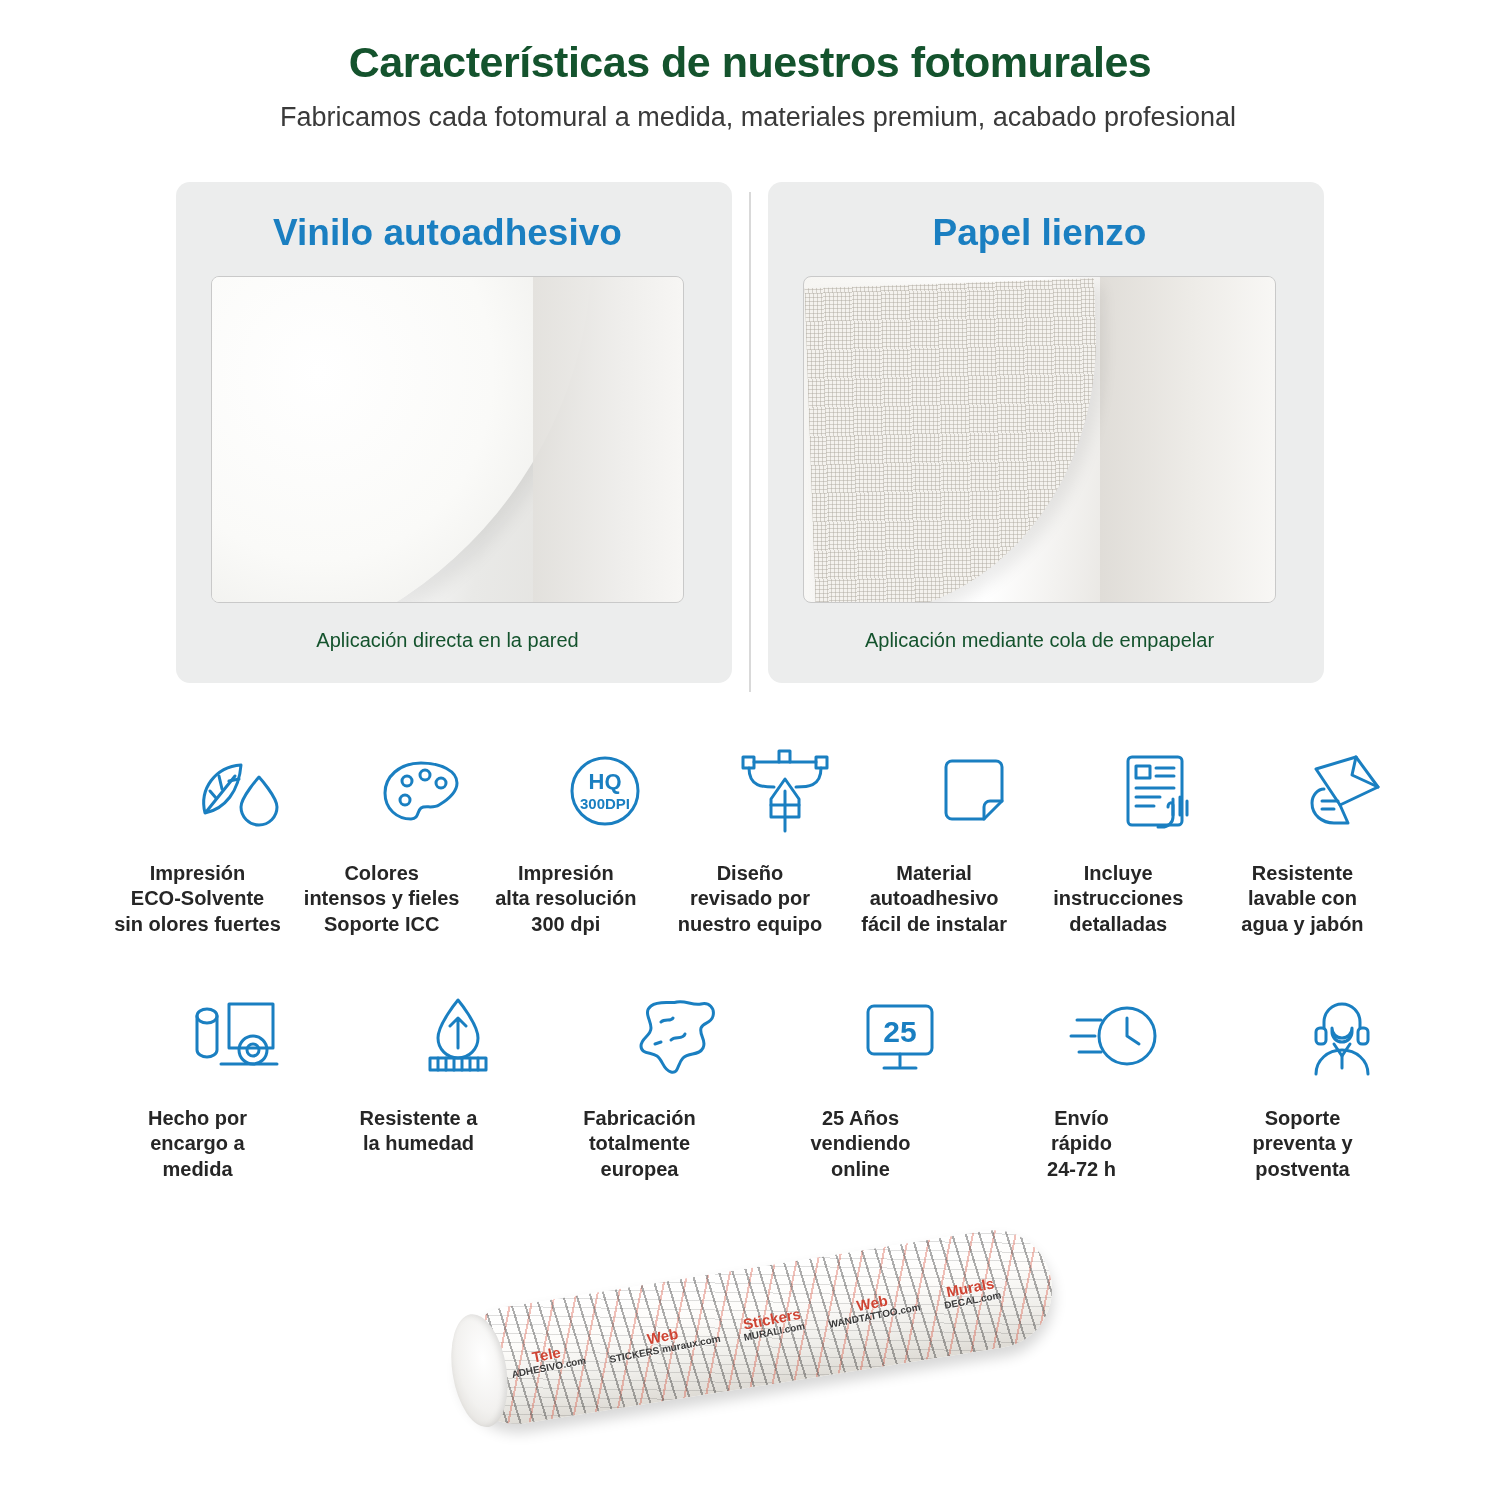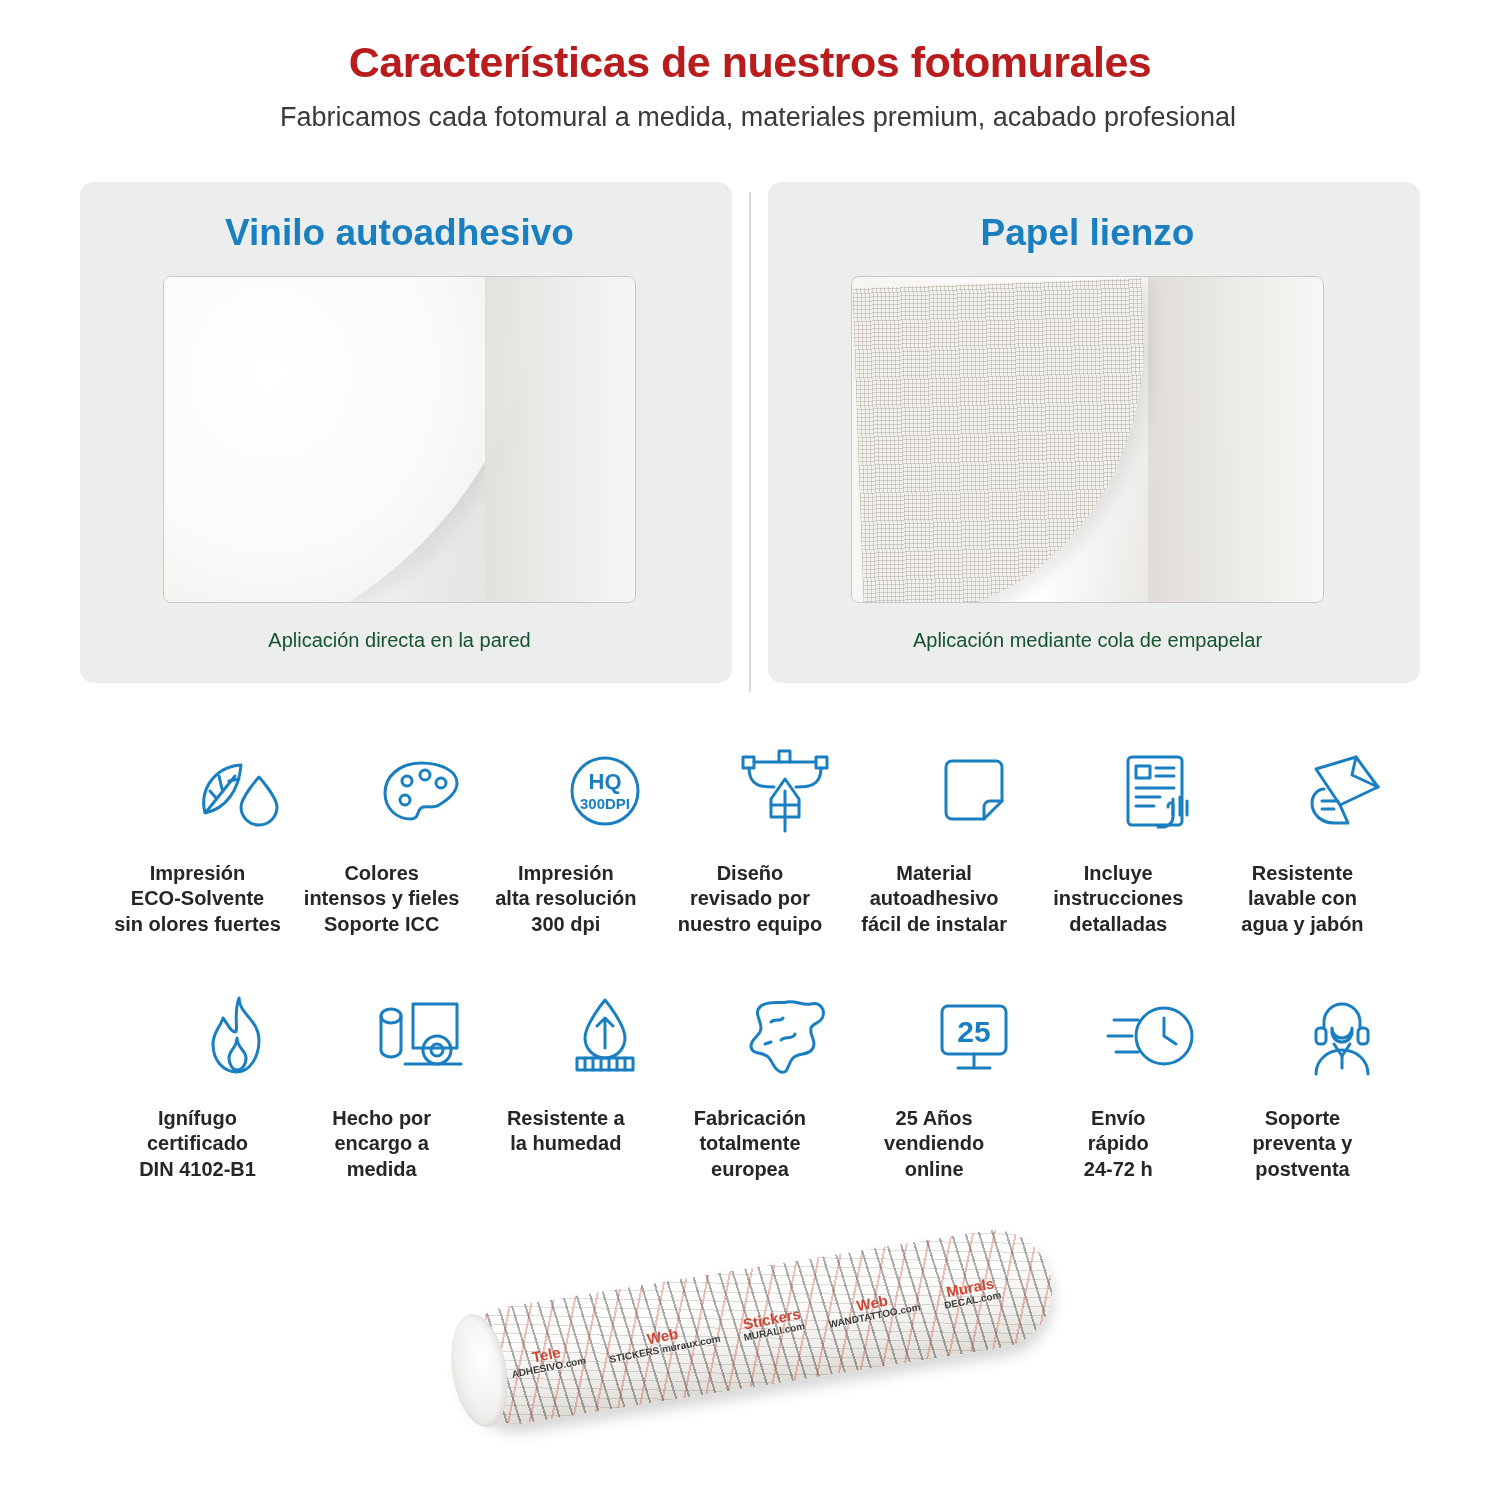--- a/index.html
+++ b/index.html
@@ -24,21 +24,21 @@
 
   
   .header {
     text-align: center;
     padding-top: 38px;
   }
   .title {
     font-size: 43px;
     font-weight: bold;
     letter-spacing: -0.5px;
-    color: #b91c1c;
+    color: #14532d;
     margin: 0;
     line-height: 1.15;
   }
   .subtitle {
     font-size: 27px;
     color: #3a3a3a;
     margin: 14px 0 0 0;
     font-weight: normal;
     line-height: 1.2;
     padding-left: 16px;
@@ -54,21 +54,21 @@
   }
   .divider {
     position: absolute;
     left: 749px;
     top: 10px;
     width: 2px;
     height: 500px;
     background: #d9d9d9;
   }
   .card {
-    width: 652px;
+    width: 556px;
     background: #eceded;
     border-radius: 14px;
     padding: 26px 35px 30px 22px;
     box-sizing: border-box;
     text-align: center;
   }
   .card-title {
     color: #1a7fc1;
     font-size: 37px;
     font-weight: bold;
@@ -372,31 +372,20 @@
         </div>
         <div class="label">Resistente
 lavable con
 agua y jabón</div>
       </div>
 
     </div>
 
     <div class="feature-row">
 
-      <div class="feature">
-        <div class="icon">
-          <svg width="96" height="96" viewBox="0 0 96 96" fill="none" stroke="#1a7fc1" stroke-width="3" stroke-linecap="round" stroke-linejoin="round">
-            <path d="M50 10 C50 26 70 32 70 52 C70 70 60 84 48 84 C34 84 24 72 24 56 C24 44 32 38 34 30 C40 38 42 44 46 44 C50 44 44 26 50 10 Z"></path>
-            <path d="M48 50 C48 60 40 62 40 70 C40 77 44 82 48 82 C53 82 57 77 57 70 C57 62 48 60 48 50 Z"></path>
-          </svg>
-        </div>
-        <div class="label">Ignífugo
-certificado
-DIN 4102-B1</div>
-      </div>
 
       <div class="feature">
         <div class="icon">
           <svg width="104" height="96" viewBox="0 0 104 96" fill="none" stroke="#1a7fc1" stroke-width="3" stroke-linecap="round" stroke-linejoin="round">
             <path d="M48 16 H92 V60 H48 Z"></path>
             <ellipse cx="26" cy="28" rx="10" ry="7"></ellipse>
             <path d="M16 28 V62 C16 66 21 69 26 69 C31 69 36 66 36 62 V28"></path>
             <circle cx="72" cy="62" r="14"></circle>
             <circle cx="72" cy="62" r="6"></circle>
             <path d="M40 76 H96"></path>

